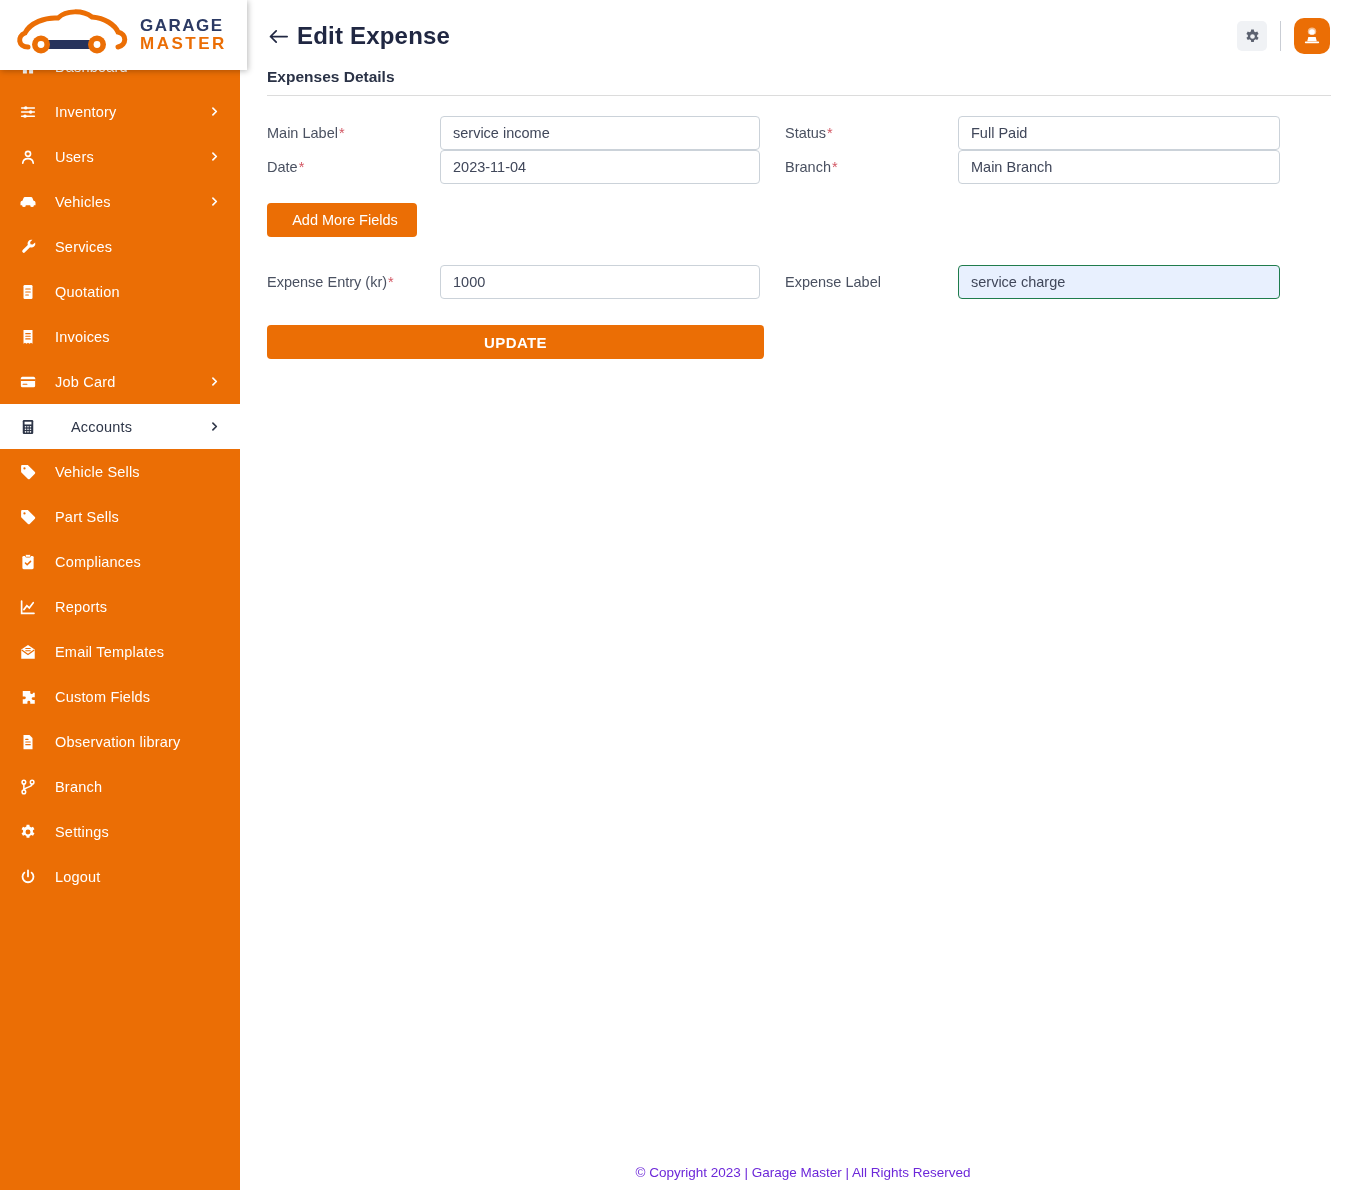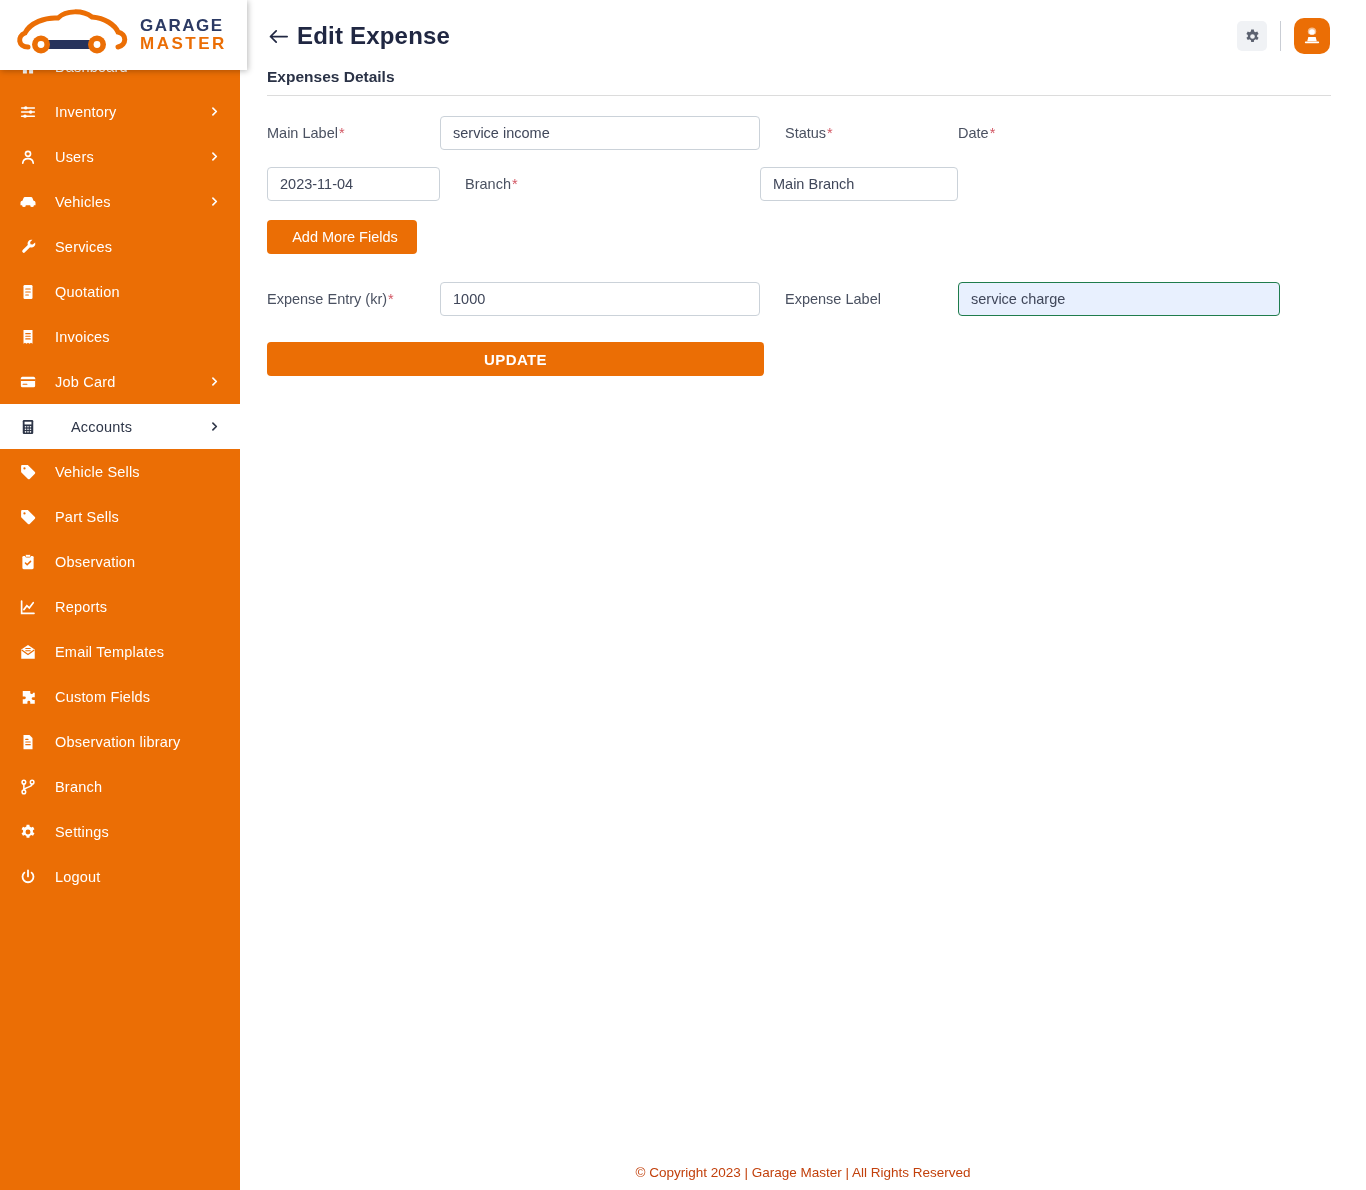--- a/index.html
+++ b/index.html
@@ -41,38 +41,38 @@
               color:#5C6270; cursor:pointer; border:none; }
   .v-div { width:1px; height:30px; background:#C9CDD4; margin:0 13px; }
   .avatar-btn { width:36px; height:36px; background:#EB6E05; border-radius:10px;
                 display:flex; align-items:center; justify-content:center;
                 cursor:pointer; border:none; }
 
   .section-title { margin:14px 0 0 27px; font-size:15.5px; font-weight:700; color:#2A3246; }
   .divider { border:none; border-top:1px solid #DCDCDC; margin:9px 35px 20px 27px; }
 
   .form-grid { display:grid; grid-template-columns:173px 320px 198px 322px;
-               row-gap:17px; align-items:center; margin-left:27px; }
+               align-items:center; margin-left:27px; }
   .f-label { font-size:14.5px; color:#4A5161; }
   .f-label .req { color:#D25663; margin-left:1px; }
   .f-label.col2 { padding-left:25px; }
   .f-input { height:34px; width:100%; border:1px solid #CBD2D9; border-radius:4px;
              padding:0 12px; font-size:14.5px; color:#40475A;
              font-family:"Liberation Sans", sans-serif; background:#fff; outline:none; }
   .f-input.highlight { background:#E8F0FE; border:1.5px solid #1F7C4C; }
 
   .btn { background:#EB6E05; color:#fff; border:none; border-radius:4px;
          cursor:pointer; font-family:"Liberation Sans", sans-serif; }
   .add-more-btn { margin:19px 0 28px 27px; width:150px; height:34px;
                   font-size:14.5px; font-weight:500;padding-left:6px; }
   .update-btn { margin:26px 0 0 27px; width:497px; height:34px;
                 font-size:15px; font-weight:700; letter-spacing:.4px; }
 
   .footer { position:absolute; bottom:10px; left:0; right:0; text-align:center;
-            font-size:13.5px; color:#c2410c; }
+            font-size:13.5px; color:#6d28d9; }
 </style>
 </head>
 <body>
 
 <div class="app">
 
   <aside class="sidebar">
     <nav class="side-nav">
 
       <div class="side-item">
@@ -228,21 +228,21 @@
       </div>
 
       <div class="side-item">
         <span class="ic">
             <svg viewBox="0 0 24 24" width="18" height="18">
               <rect x="4.5" y="4" width="15" height="17.5" rx="1.8" fill="currentColor"></rect>
               <rect x="8.7" y="2" width="6.6" height="3.6" rx="1" fill="currentColor" stroke="var(--bg)" stroke-width="1"></rect>
               <path d="M8.6 13.4l2.3 2.3 4.5-4.5" stroke="var(--bg)" stroke-width="2" fill="none" stroke-linecap="round"></path>
             </svg>
           </span>
-        <span class="lbl">Observation</span>
+        <span class="lbl">Compliances</span>
       </div>
 
       <div class="side-item">
         <span class="ic">
             <svg viewBox="0 0 24 24" width="18" height="18" fill="none" stroke="currentColor" stroke-width="2.2" stroke-linecap="round">
               <path d="M3.5 4v16.5H20"></path>
               <path d="M6.5 15.5l4-5.2 3.2 3 5.3-7"></path>
             </svg>
           </span>
         <span class="lbl">Reports</span>
@@ -362,20 +362,21 @@
       </div>
     </div>
 
     <div class="section-title">Expenses Details</div>
     <hr class="divider">
 
     <div class="form-grid">
       <div class="f-label"><span>Main Label</span><span class="req">*</span></div>
       <input class="f-input" type="text" value="service income" style="">
       <div class="f-label col2"><span>Status</span><span class="req">*</span></div>
+      <input class="f-input" type="text" value="Full Paid" style="">
 
       <div class="f-label"><span>Date</span><span class="req">*</span></div>
       <input class="f-input" type="text" value="2023-11-04" style="">
       <div class="f-label col2"><span>Branch</span><span class="req">*</span></div>
       <input class="f-input" type="text" value="Main Branch" style="">
     </div>
 
     <button class="btn add-more-btn">Add More Fields</button>
 
     <div class="form-grid">

